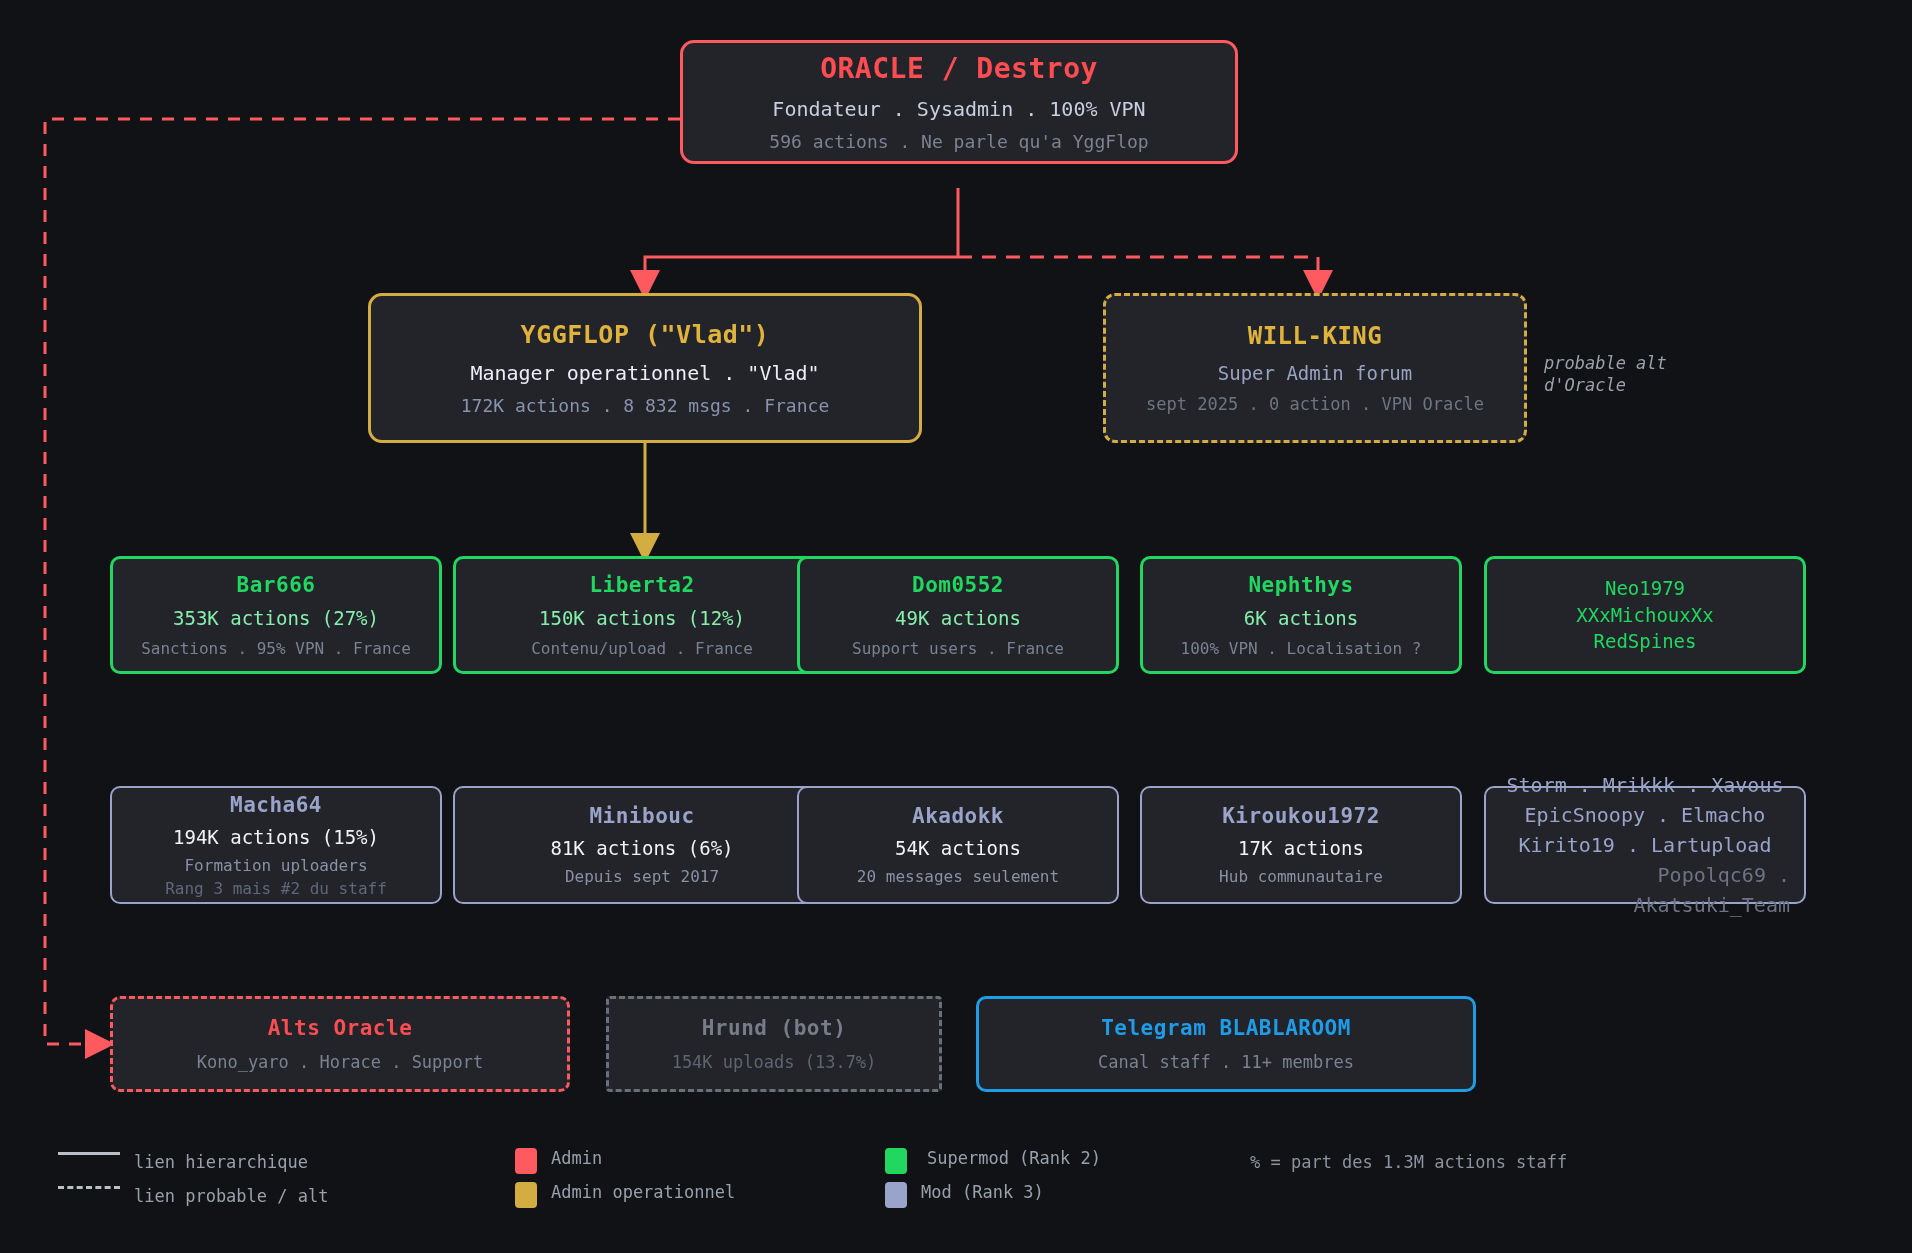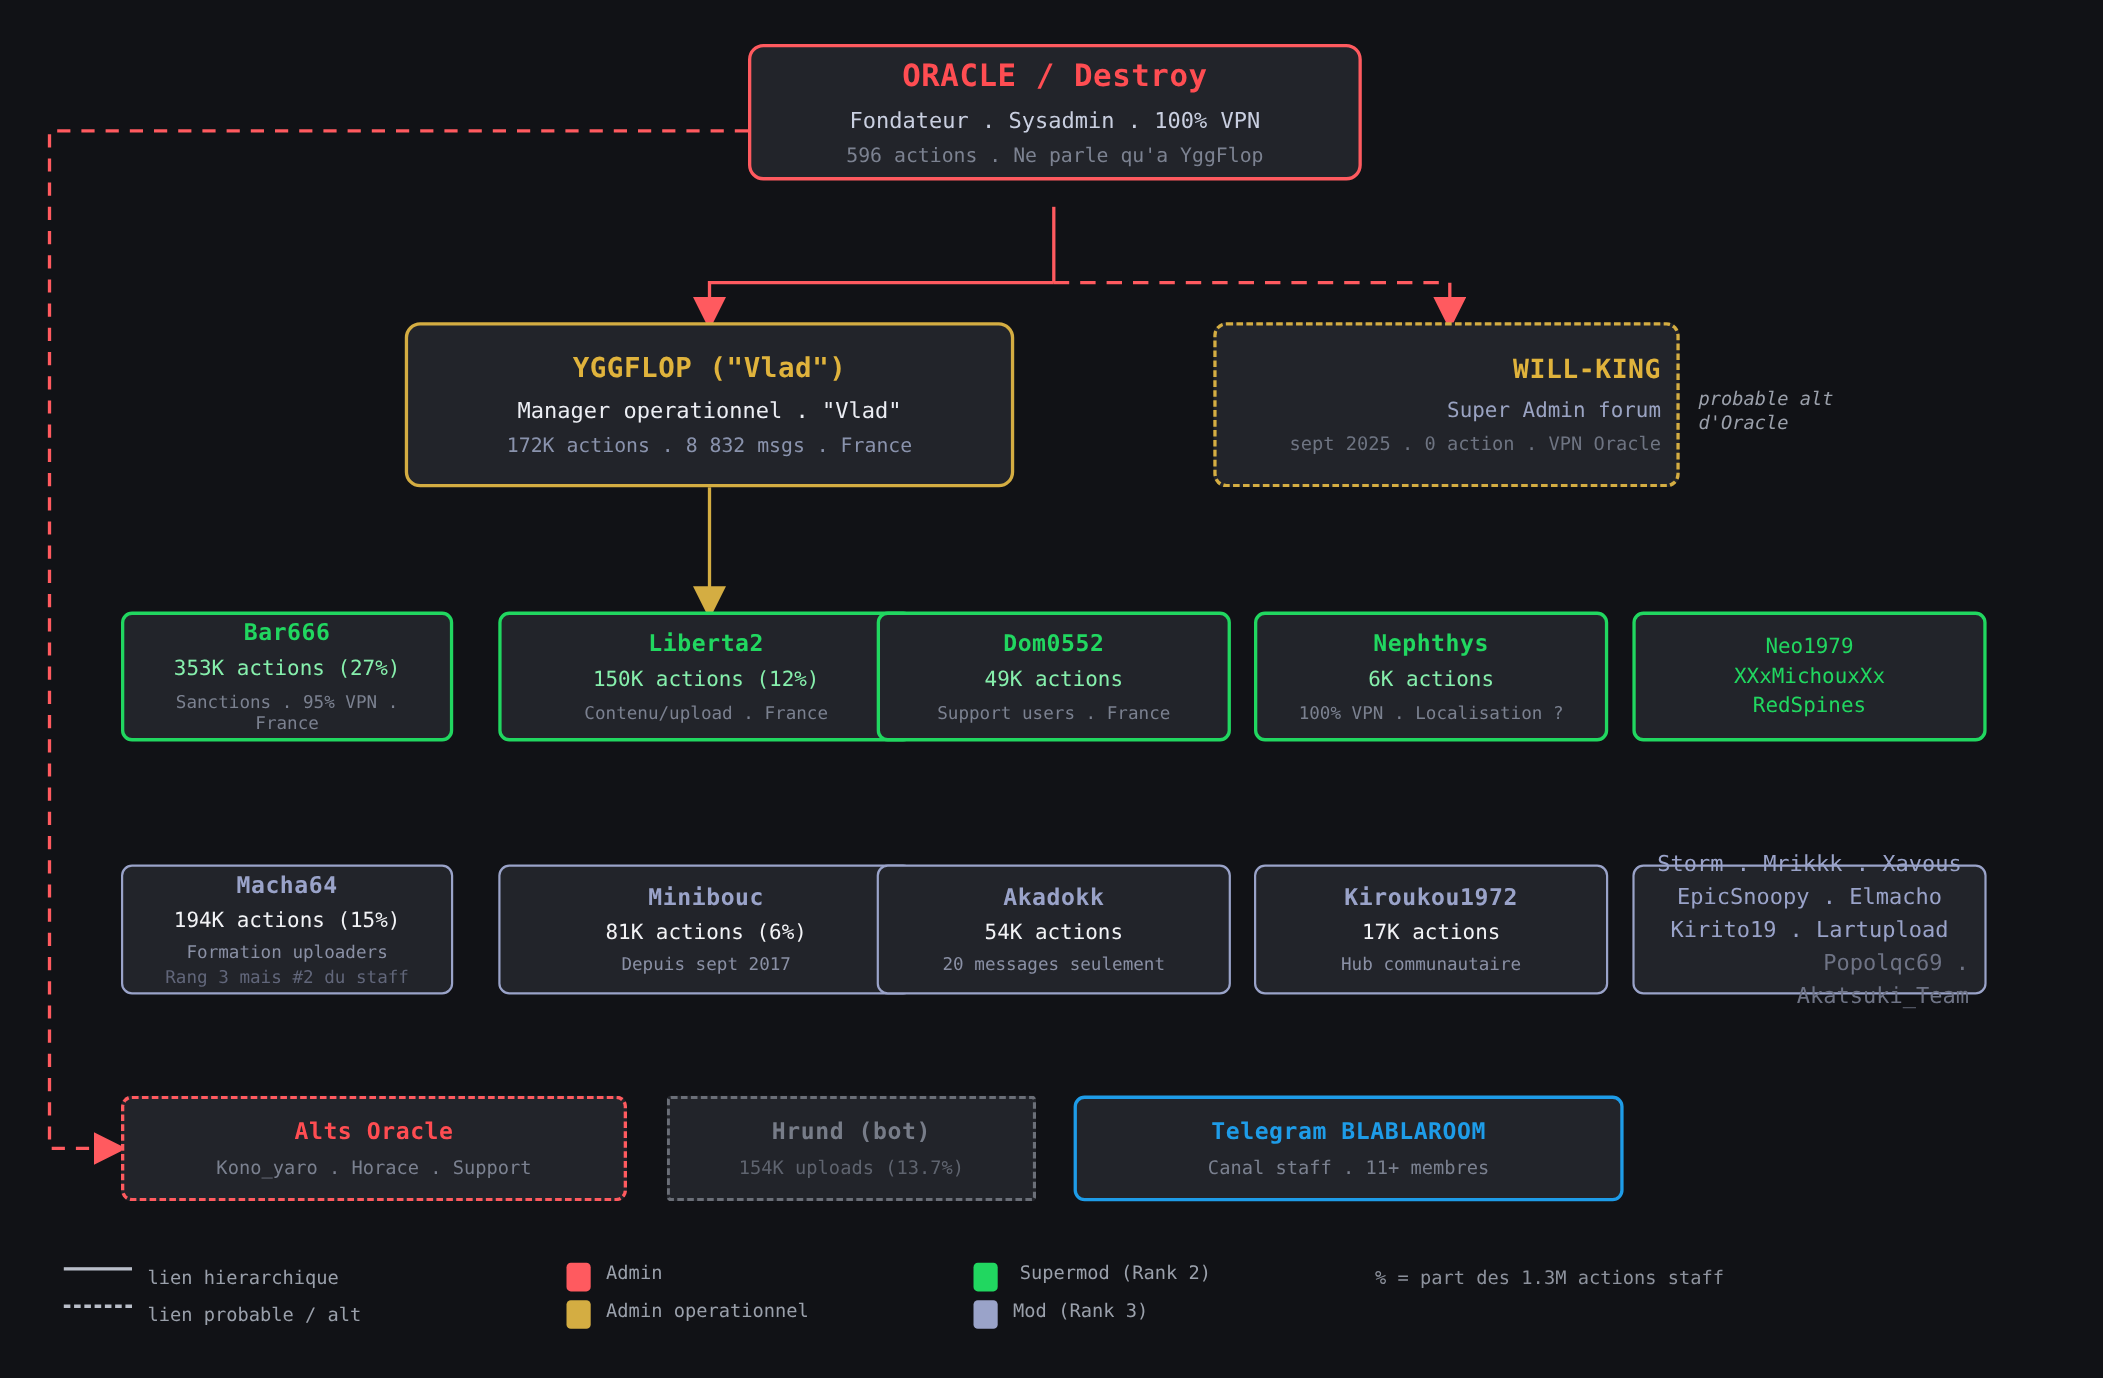--- a/index.html
+++ b/index.html
@@ -32,21 +32,21 @@
   .n-oracle .sub   { color: #c9cfe0; font-size: 20px; margin-bottom: 10px; }
   .n-oracle .meta  { color: #7c8291; font-size: 18px; }
 
   
   .n-ygg { left: 368px; top: 293px; width: 554px; height: 150px; border: 3px solid #d4ad42; border-radius: 14px; }
   .n-ygg .title { color: #e0b33c; font-size: 25px; margin-bottom: 12px; }
   .n-ygg .sub   { color: #eceef4; font-size: 20px; margin-bottom: 10px; }
   .n-ygg .meta  { color: #8a93ad; font-size: 18px; }
 
   
-  .n-will { left: 1103px; top: 293px; width: 424px; height: 150px; border: 3px dashed #d4ad42; border-radius: 12px; align-items: flex-end; }
+  .n-will { left: 1103px; top: 293px; width: 424px; height: 150px; border: 3px dashed #d4ad42; border-radius: 12px; }
   .n-will .title { color: #e0b33c; font-size: 24px; margin-bottom: 12px; }
   .n-will .sub   { color: #9aa3c2; font-size: 19px; margin-bottom: 10px; }
   .n-will .meta  { color: #6e7482; font-size: 17px; }
 
   .side-note {
     position: absolute; left: 1544px; top: 352px; width: 170px;
     color: #9ba0ab; font-size: 17px; font-style: italic; line-height: 1.3;
   }
 
   
@@ -60,21 +60,21 @@
   
   .n-mod { border: 2px solid #9aa3c9; border-radius: 10px; top: 786px; height: 118px; }
   .n-mod .title { color: #9aa3c9; font-size: 21px; margin-bottom: 9px; }
   .n-mod .sub   { color: #f2f3f6; font-size: 19px; margin-bottom: 8px; }
   .n-mod .meta  { color: #8a90a5; font-size: 16px; }
   .n-mod .meta2 { color: #61667a; font-size: 16px; margin-top: 4px; }
   .n-mod.stack .line  { color: #9aa3c9; font-size: 20px; line-height: 1.5; text-align: right; }
   .n-mod.stack .line.dim { color: #6e7385; }
 
   
-  .c1 { left: 110px;  width: 302px; }
+  .c1 { left: 110px;  width: 332px; }
   .c2 { left: 453px;  width: 378px; }
   .c3 { left: 797px;  width: 322px; }
   .c4 { left: 1140px; width: 322px; }
   .c5 { left: 1484px; width: 322px; }
 
   
   .n-alts { left: 110px; top: 996px; width: 460px; height: 96px;
             border: 3px dashed #ff5a5f; border-radius: 10px; }
   .n-alts .title { color: #ff4d52; font-size: 21px; margin-bottom: 12px; }
   .n-alts .meta  { color: #7b8190; font-size: 17px; }

